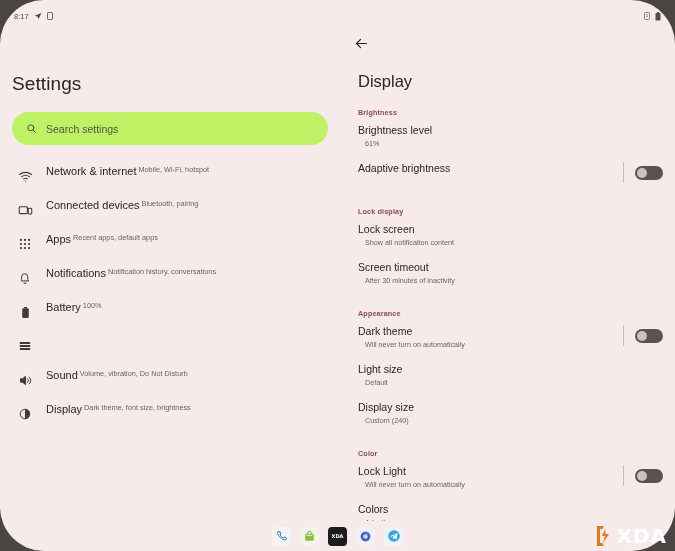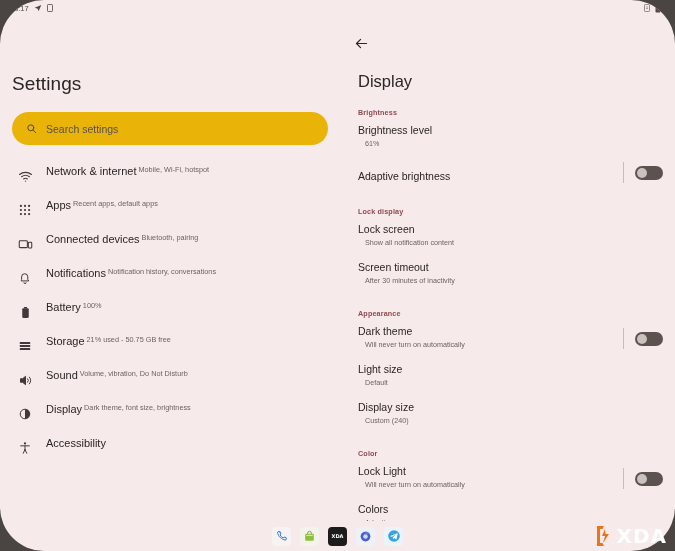--- a/index.html
+++ b/index.html
@@ -18,21 +18,21 @@
     background: #f7eaea;
     border-radius: 44px;
     overflow: hidden;
   }
 
   
   #statusbar {
     position: absolute; left: 0; top: 0;
     width: 675px; height: 16px;
     display: flex; align-items: center;
-    padding: 0 14px;
+    padding: 16px 14px;
     color: #4d4545;
     font-size: 7.5px;
   }
   #statusbar .left { display: flex; align-items: center; gap: 5px; }
   #statusbar .right { margin-left: auto; display: flex; align-items: center; gap: 5px; }
   .sb-ico { display: inline-flex; align-items: center; }
   .sb-ico svg { display: block; }
 
   
   #left-pane {
@@ -43,21 +43,21 @@
   }
   #settings-title {
     margin-top: 57px;
     font-size: 19px;
     color: #2c2525;
     letter-spacing: .1px;
   }
   #search-box {
     margin-top: 17px;
     height: 33px;
-    background: #eab308;
+    background: #bef264;
     border-radius: 17px;
     display: flex; align-items: center;
     padding: 0 14px;
     gap: 9px;
   }
   #search-box .ph {
     font-size: 10.5px;
     color: #56504f;
   }
   .s-icon svg { display: block; }
@@ -104,21 +104,21 @@
   }
   .section-head {
     margin-left: 8px;
     margin-top: 17px;
     font-size: 7.2px;
     font-weight: bold;
     color: #8e4b50;
     letter-spacing: .15px;
   }
   .pref {
-    display: flex; align-items: flex-end;
+    display: flex; align-items: flex-start;
     margin-left: 8px;
     padding: 7px 0 7px 0;
     min-height: 28px;
   }
   .pref-text { display: flex; flex-direction: column; gap: 2px; }
   .pref-title { font-size: 10.5px; color: #2b2424; line-height: 13px; }
   .pref-sub { font-size: 7.2px; color: #6d6363; line-height: 9px; padding-left: 7px; }
   .pref-right { margin-left: auto; display: flex; align-items: center; }
   .divider-v {
     width: 1px; height: 21px;
@@ -235,20 +235,33 @@
           <svg width="15" height="15" viewBox="0 0 24 24" fill="none" stroke="#43393a" stroke-width="1.8" stroke-linecap="round">
             <path d="M2.5 8.8A15 15 0 0 1 21.5 8.8"></path>
               <path d="M5.8 12.4a10 10 0 0 1 12.4 0"></path>
               <path d="M9 15.9a5 5 0 0 1 6 0"></path>
               <circle cx="12" cy="19.3" r="1.1" fill="#43393a" stroke="none"></circle>
           </svg>
         </span>
         <span class="nav-text">
           <span class="nav-title">Network &amp; internet</span>
           <span class="nav-sub">Mobile, Wi-Fi, hotspot</span>
+        </span>
+      </div>
+
+      <div class="nav-item">
+        <span class="nav-icon">
+          <svg width="15" height="15" viewBox="0 0 24 24" fill="none" stroke="#43393a" stroke-width="1.7">
+              <rect x="2" y="6" width="13" height="11" rx="1.5"></rect>
+              <rect x="16.5" y="8.5" width="5.5" height="9" rx="1.3"></rect>
+            </svg>
+        </span>
+        <span class="nav-text">
+          <span class="nav-title">Connected devices</span>
+          <span class="nav-sub">Bluetooth, pairing</span>
         </span>
       </div>
 
       <div class="nav-item">
         <span class="nav-icon">
           <svg width="14" height="14" viewBox="0 0 24 24" fill="#43393a">
             <circle cx="5" cy="5" r="1.9"></circle>
               <circle cx="12" cy="5" r="1.9"></circle>
               <circle cx="19" cy="5" r="1.9"></circle>
             <circle cx="5" cy="12" r="1.9"></circle>
@@ -260,33 +273,20 @@
           </svg>
         </span>
         <span class="nav-text">
           <span class="nav-title">Apps</span>
           <span class="nav-sub">Recent apps, default apps</span>
         </span>
       </div>
 
       <div class="nav-item">
         <span class="nav-icon">
-          <svg width="15" height="15" viewBox="0 0 24 24" fill="none" stroke="#43393a" stroke-width="1.7">
-              <rect x="2" y="6" width="13" height="11" rx="1.5"></rect>
-              <rect x="16.5" y="8.5" width="5.5" height="9" rx="1.3"></rect>
-            </svg>
-        </span>
-        <span class="nav-text">
-          <span class="nav-title">Connected devices</span>
-          <span class="nav-sub">Bluetooth, pairing</span>
-        </span>
-      </div>
-
-      <div class="nav-item">
-        <span class="nav-icon">
           <svg width="14" height="14" viewBox="0 0 24 24" fill="none" stroke="#43393a" stroke-width="1.7" stroke-linejoin="round">
               <path d="M5.5 17h13l-1.7-2.4V10a5.3 5.3 0 0 0-10.6 0v4.6L5.5 17z"></path>
               <path d="M10 19.5a2 2 0 0 0 4 0"></path>
             </svg>
         </span>
         <span class="nav-text">
           <span class="nav-title">Notifications</span>
           <span class="nav-sub">Notification history, conversations</span>
         </span>
       </div>
@@ -305,24 +305,20 @@
       </div>
 
       <div class="nav-item">
         <span class="nav-icon">
           <svg width="14" height="14" viewBox="0 0 24 24" fill="#43393a">
               <rect x="3" y="5" width="18" height="3.6" rx="1.1"></rect>
               <rect x="3" y="10.2" width="18" height="3.6" rx="1.1"></rect>
               <rect x="3" y="15.4" width="18" height="3.6" rx="1.1"></rect>
             </svg>
         </span>
-        <span class="nav-text">
-          <span class="nav-title">Storage</span>
-          <span class="nav-sub">21% used - 50.75 GB free</span>
-        </span>
       </div>
 
       <div class="nav-item">
         <span class="nav-icon">
           <svg width="15" height="15" viewBox="0 0 24 24" fill="none" stroke="#43393a" stroke-width="1.6" stroke-linejoin="round">
               <path d="M4 9.2h3.4L12 5.3v13.4L7.4 14.8H4V9.2z" fill="#43393a"></path>
               <path d="M15.4 9.2a4 4 0 0 1 0 5.6" stroke-linecap="round"></path>
               <path d="M18.2 6.6a7.6 7.6 0 0 1 0 10.8" stroke-linecap="round"></path>
             </svg>
         </span>
@@ -339,35 +335,20 @@
               <path d="M12 3.8v16.4a8.2 8.2 0 0 0 0-16.4z" fill="#43393a" stroke="none"></path>
             </svg>
         </span>
         <span class="nav-text">
           <span class="nav-title">Display</span>
           <span class="nav-sub">Dark theme, font size, brightness</span>
         </span>
       </div>
 
 
-      <div class="nav-item">
-        <span class="nav-icon">
-          <svg width="14" height="14" viewBox="0 0 24 24" fill="none" stroke="#43393a" stroke-width="1.7" stroke-linecap="round">
-              <circle cx="12" cy="4.2" r="1.9" fill="#43393a" stroke="none"></circle>
-              <path d="M4.5 8.3h15"></path>
-              <path d="M12 8.3v6.4"></path>
-              <path d="M12 14.7 9 21"></path>
-              <path d="M12 14.7 15 21"></path>
-            </svg>
-        </span>
-        <span class="nav-text">
-          <span class="nav-title">Accessibility</span>
-
-        </span>
-      </div>
 
     </div>
   </div>
 
   <div id="right-pane">
 
     <div id="back-btn">
       <span>
         <svg width="15" height="15" viewBox="0 0 24 24" fill="none" stroke="#2b2424" stroke-width="1.9" stroke-linecap="round" stroke-linejoin="round">
             <path d="M20 12H4"></path>

